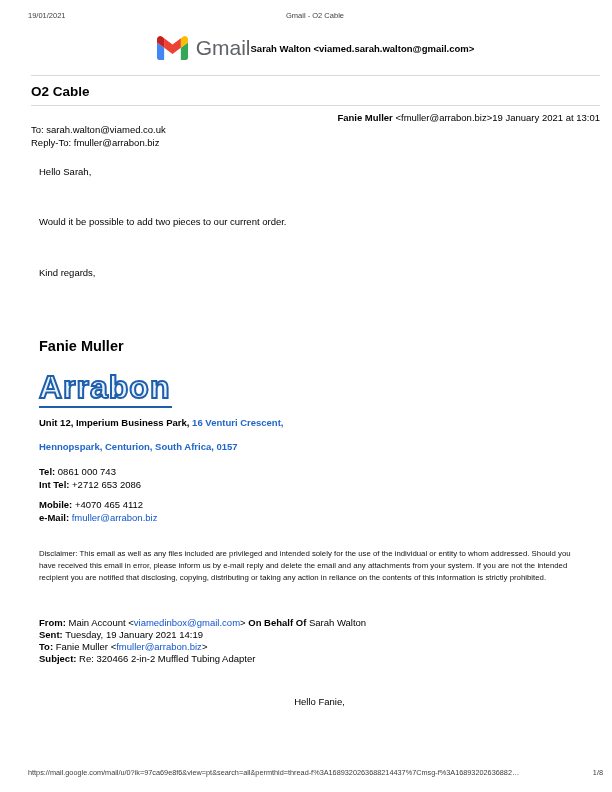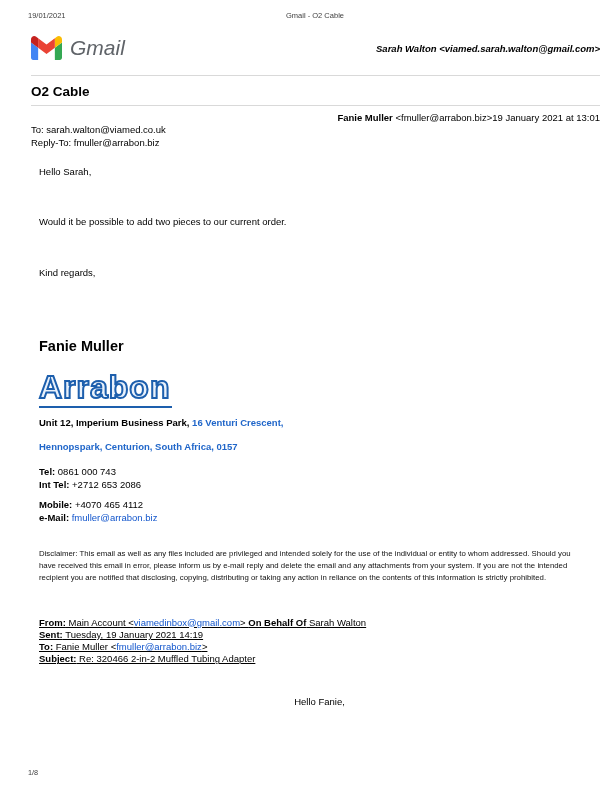--- a/index.html
+++ b/index.html
@@ -14,21 +14,21 @@
   .print-header .ph-date { position:absolute; left:0; top:0; }
   .print-header .ph-title { position:absolute; left:0; right:0; top:0; text-align:center; }
   .print-footer { position:absolute; left:28px; right:27px; bottom:15px;
     display:flex; justify-content:space-between; align-items:flex-end;
     font-size:7.3px; color:#3d3d3d; }
   .print-footer .pf-url { max-width:545px; white-space:nowrap; overflow:hidden; }
 
   
   .content { position:absolute; top:33px; left:31px; right:30px; }
 
-  .gmail-header { display:flex; align-items:center; justify-content:space-between; height:30px;font-style:italic; }
+  .gmail-header { display:flex; align-items:center; justify-content:center; height:30px; }
   .gmail-logo { display:flex; align-items:center; gap:8px; }
   .gmail-logo svg { display:block; }
   .gmail-wordmark { font-size:21px; color:#5f6368; letter-spacing:0px; }
   .account-owner { font-size:9.5px; font-weight:bold; }
 
   .rule { border:none; border-top:1px solid #d9d9d9; margin:0; }
   .rule-1 { margin-top:12px; }
   .rule-2 { margin-top:6px; }
 
   .thread-header { margin-top:8px; }
@@ -61,21 +61,21 @@
   .addr-2 { margin-top:13px; }
   .addr-blue, .blue-bold { color:var(--address-blue, #2066c9); }
 
   .contact-block { font-size:9.5px; line-height:13px; }
   .cb-1 { margin-top:13px; }
   .cb-2 { margin-top:7px; }
   .link { color:var(--link, #1155cc); text-decoration:none; }
 
   .disclaimer { margin-top:24px; max-width:540px; font-size:7.8px; line-height:11.9px; color:#111; }
 
-  .quoted-meta { margin-top:33px; font-size:9.5px; line-height:12.2px;text-decoration:underline; }
+  .quoted-meta { margin-top:33px; font-size:9.5px; line-height:12.2px; }
   .quoted-greeting { margin-top:31px; font-size:9.5px;text-align:center; }
 </style>
 </head>
 <body>
 
 <div class="page">
 
   <div class="print-header">
     <span class="ph-date">19/01/2021</span>
     <span class="ph-title">Gmail - O2 Cable</span>
@@ -172,16 +172,17 @@
         <div>
           <b>Subject:</b><span> Re: 320466 2-in-2 Muffled Tubing Adapter</span>
         </div>
       </div>
 
       <div class="quoted-greeting">Hello Fanie,</div>
     </div>
   </div>
 
   <div class="print-footer">
+    <span class="pf-url">https://mail.google.com/mail/u/0?ik=97ca69e8f6&amp;view=pt&amp;search=all&amp;permthid=thread-f%3A1689320263688214437%7Cmsg-f%3A16893202636882…</span>
     <span>1/8</span>
   </div>
 
 </div>
 
 </body></html>

